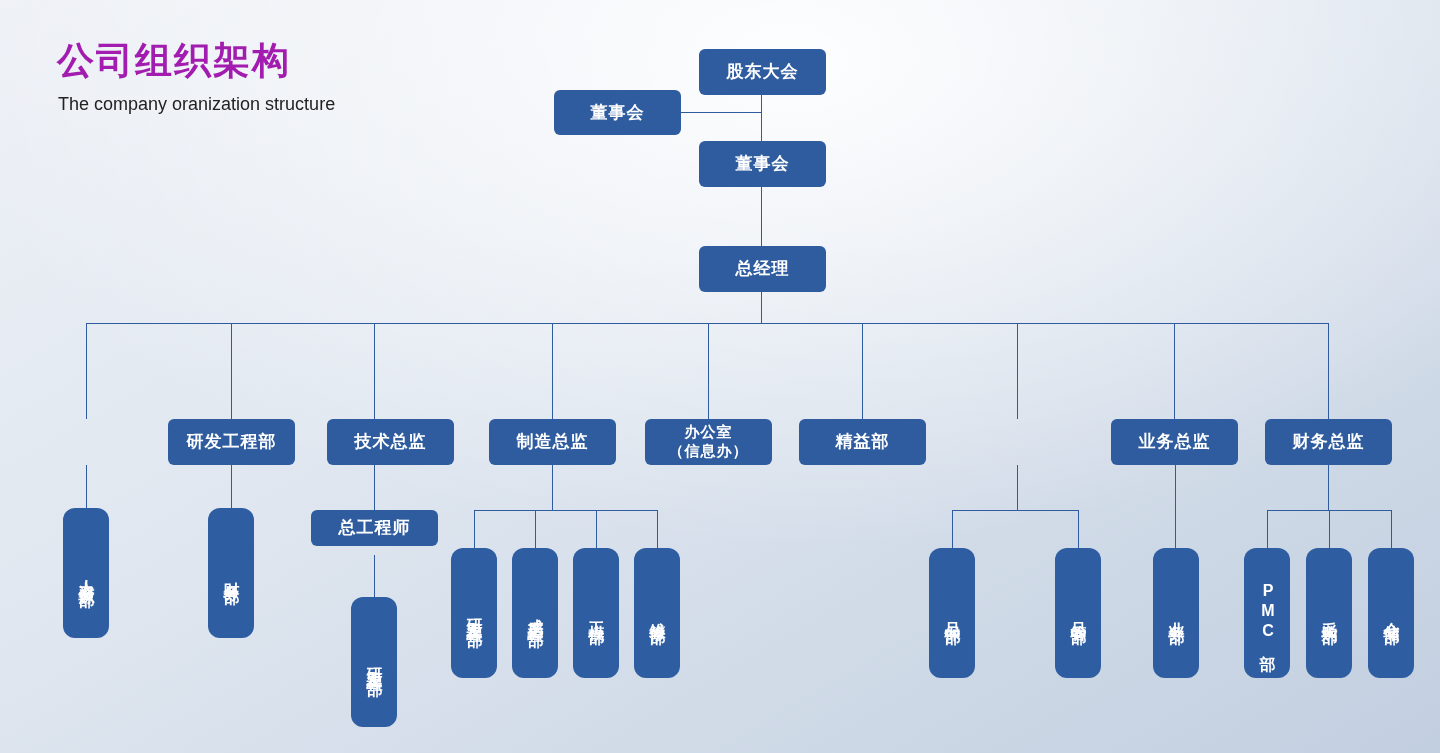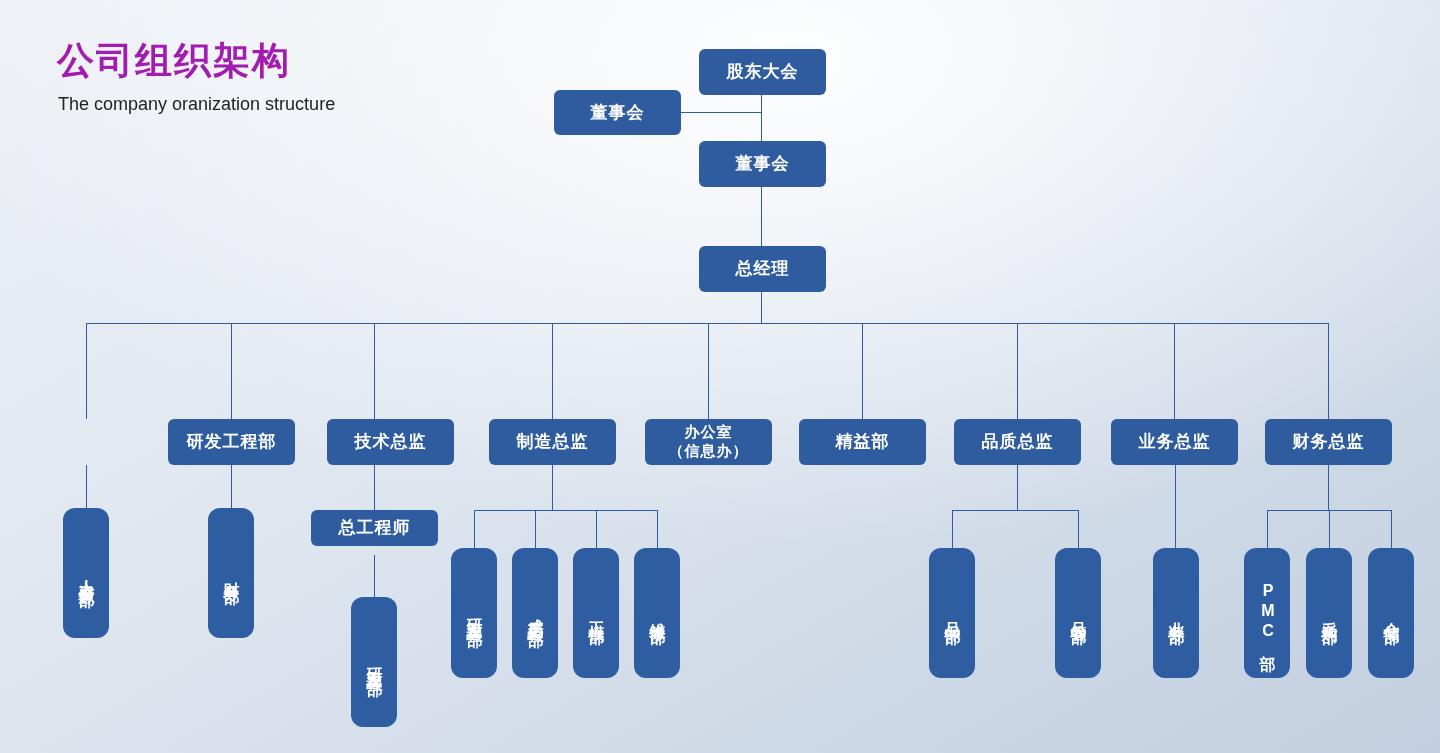--- a/index.html
+++ b/index.html
@@ -86,21 +86,20 @@
   <div class="hbox" style="left:699px;top:246px">总经理</div>
 
   <div class="hbox" style="left:168px;top:419px">研发工程部</div>
   <div class="hbox" style="left:327px;top:419px">技术总监</div>
   <div class="hbox" style="left:489px;top:419px">制造总监</div>
   <div class="hbox small" style="left:645px;top:419px">
     <span>办公室</span>
     <span>（信息办）</span>
   </div>
   <div class="hbox" style="left:799px;top:419px">精益部</div>
-  <div class="hbox" style="left:954px;top:419px">品质总监</div>
   <div class="hbox" style="left:1111px;top:419px">业务总监</div>
   <div class="hbox" style="left:1265px;top:419px">财务总监</div>
 
   <div class="hbox" style="left:311px;top:510px;height:36px">总工程师</div>
 
   <div class="vbox" style="left:63px;top:508px">人力资源部</div>
   <div class="vbox" style="left:208px;top:508px">财务部</div>
   <div class="vbox" style="left:351px;top:597px">研发工程部</div>
 
   <div class="vbox" style="left:451px;top:548px">研发工程部</div>

